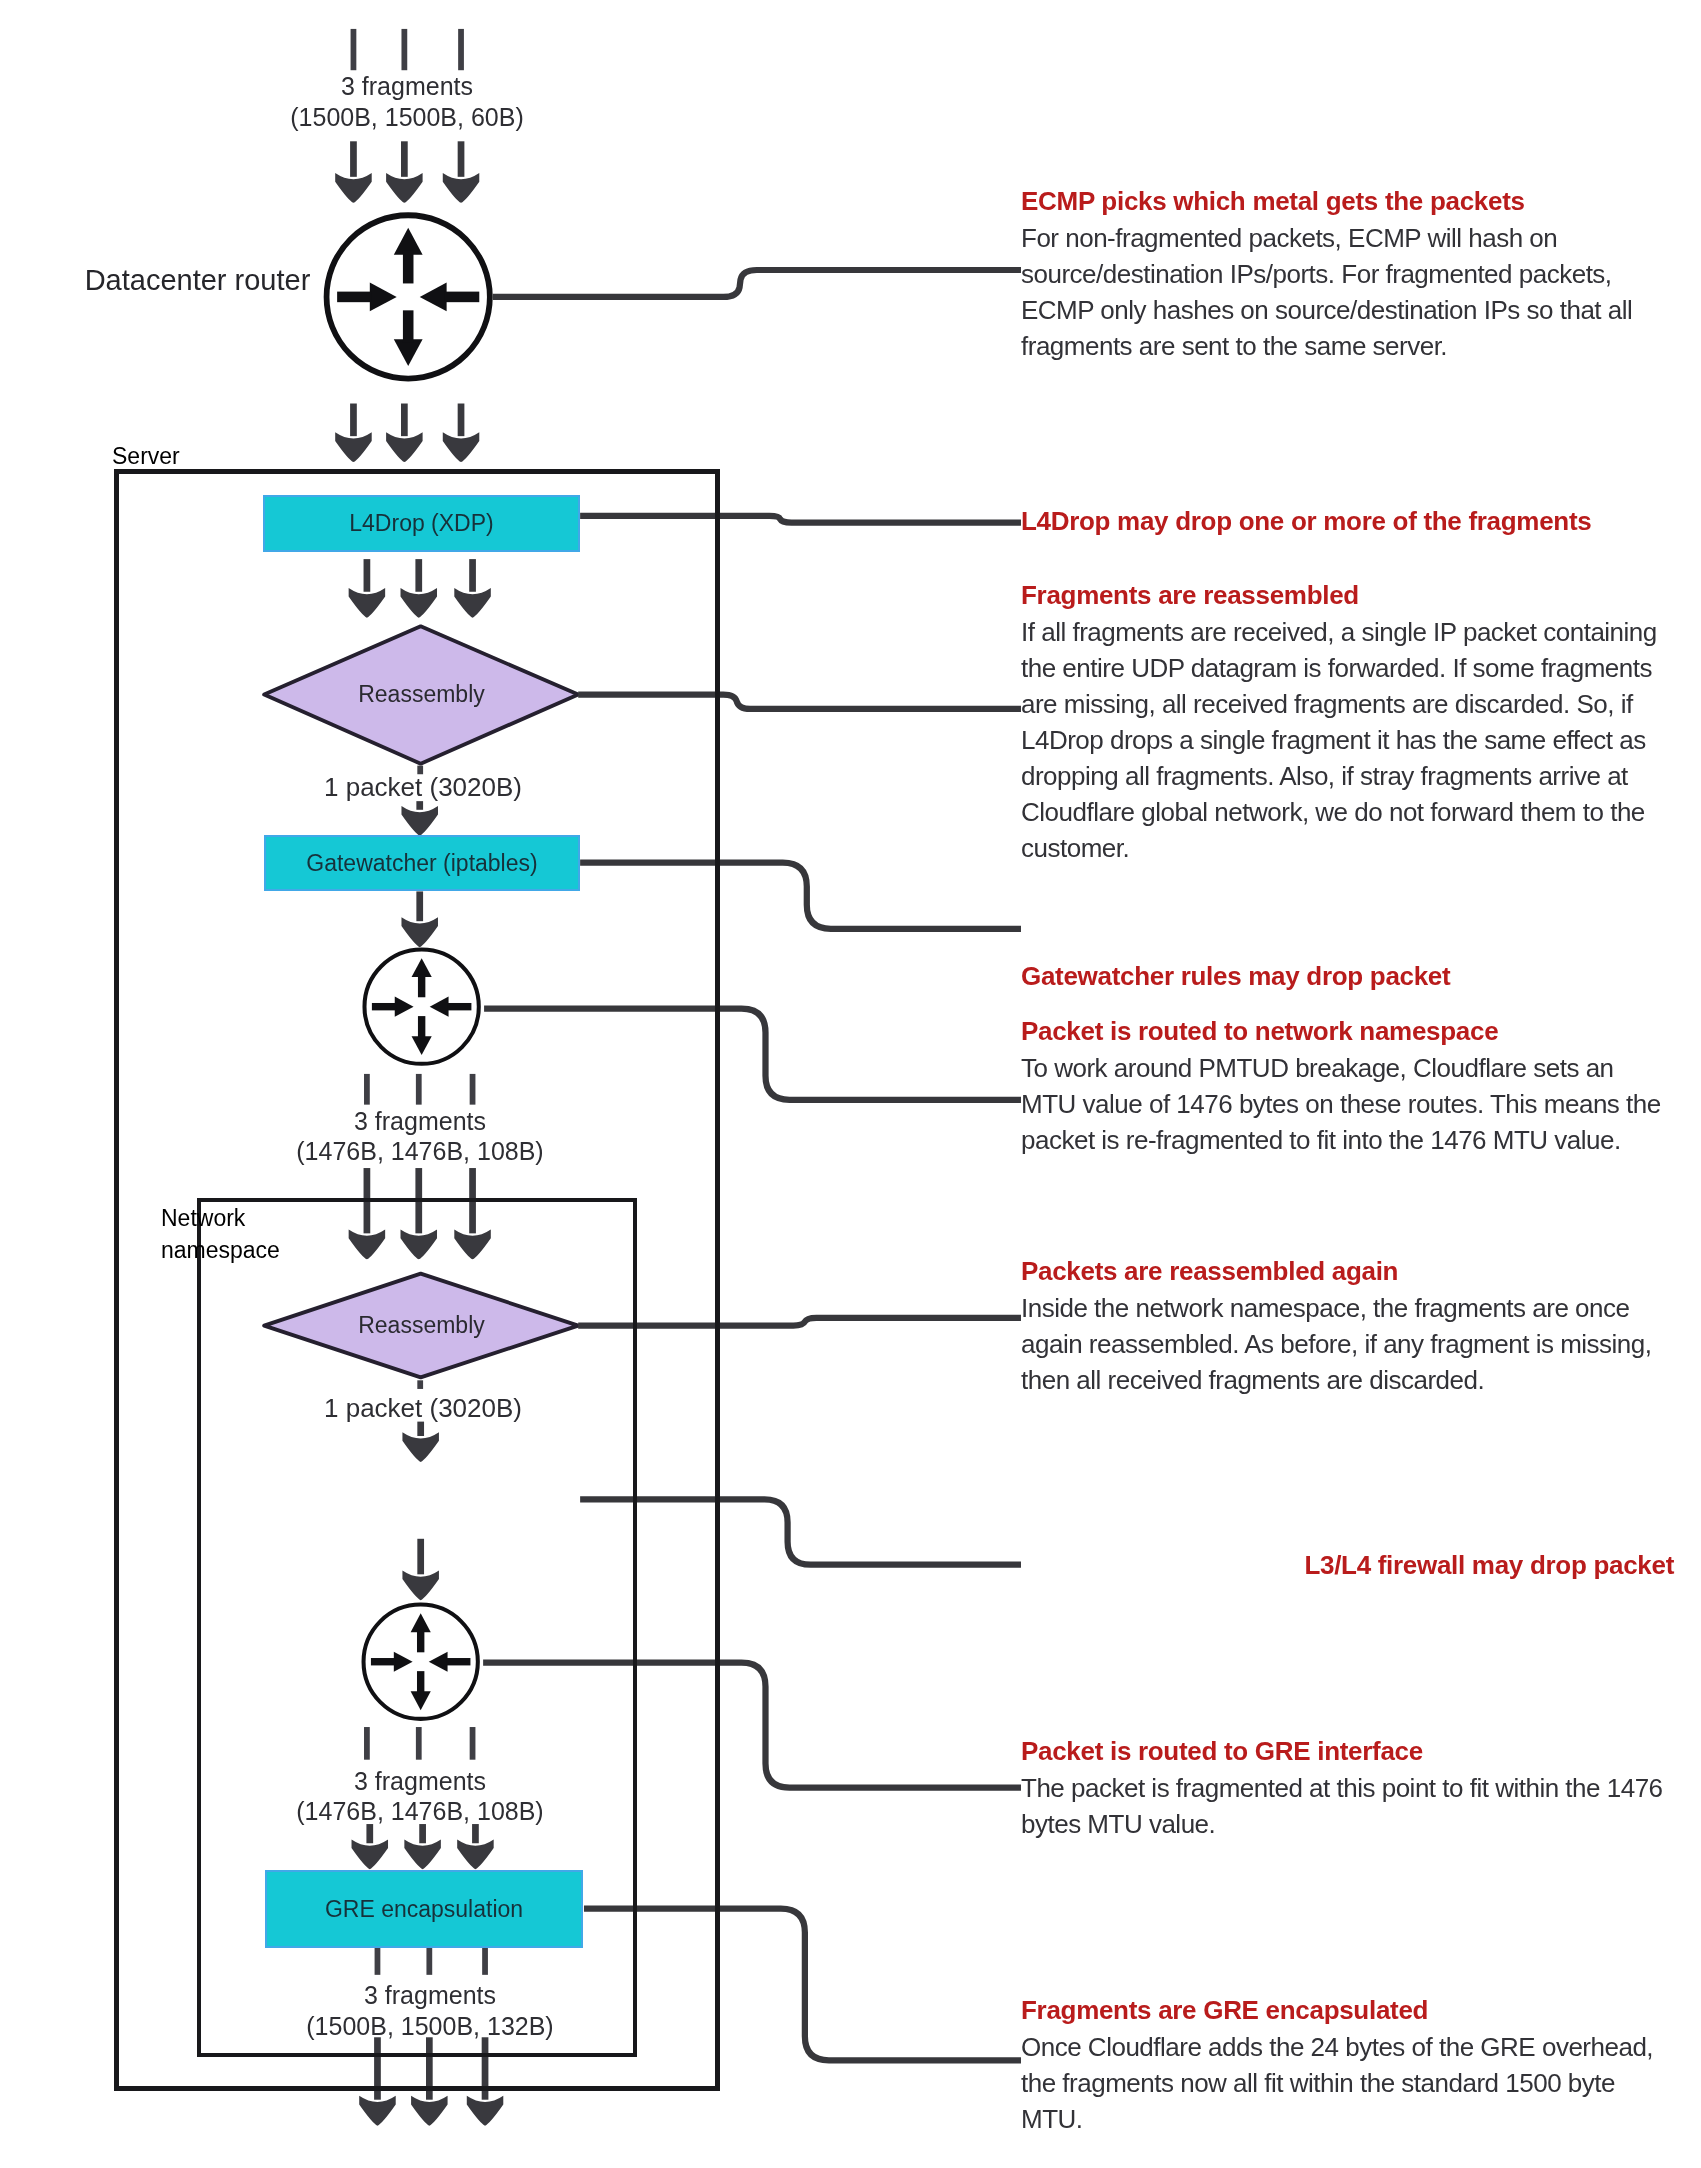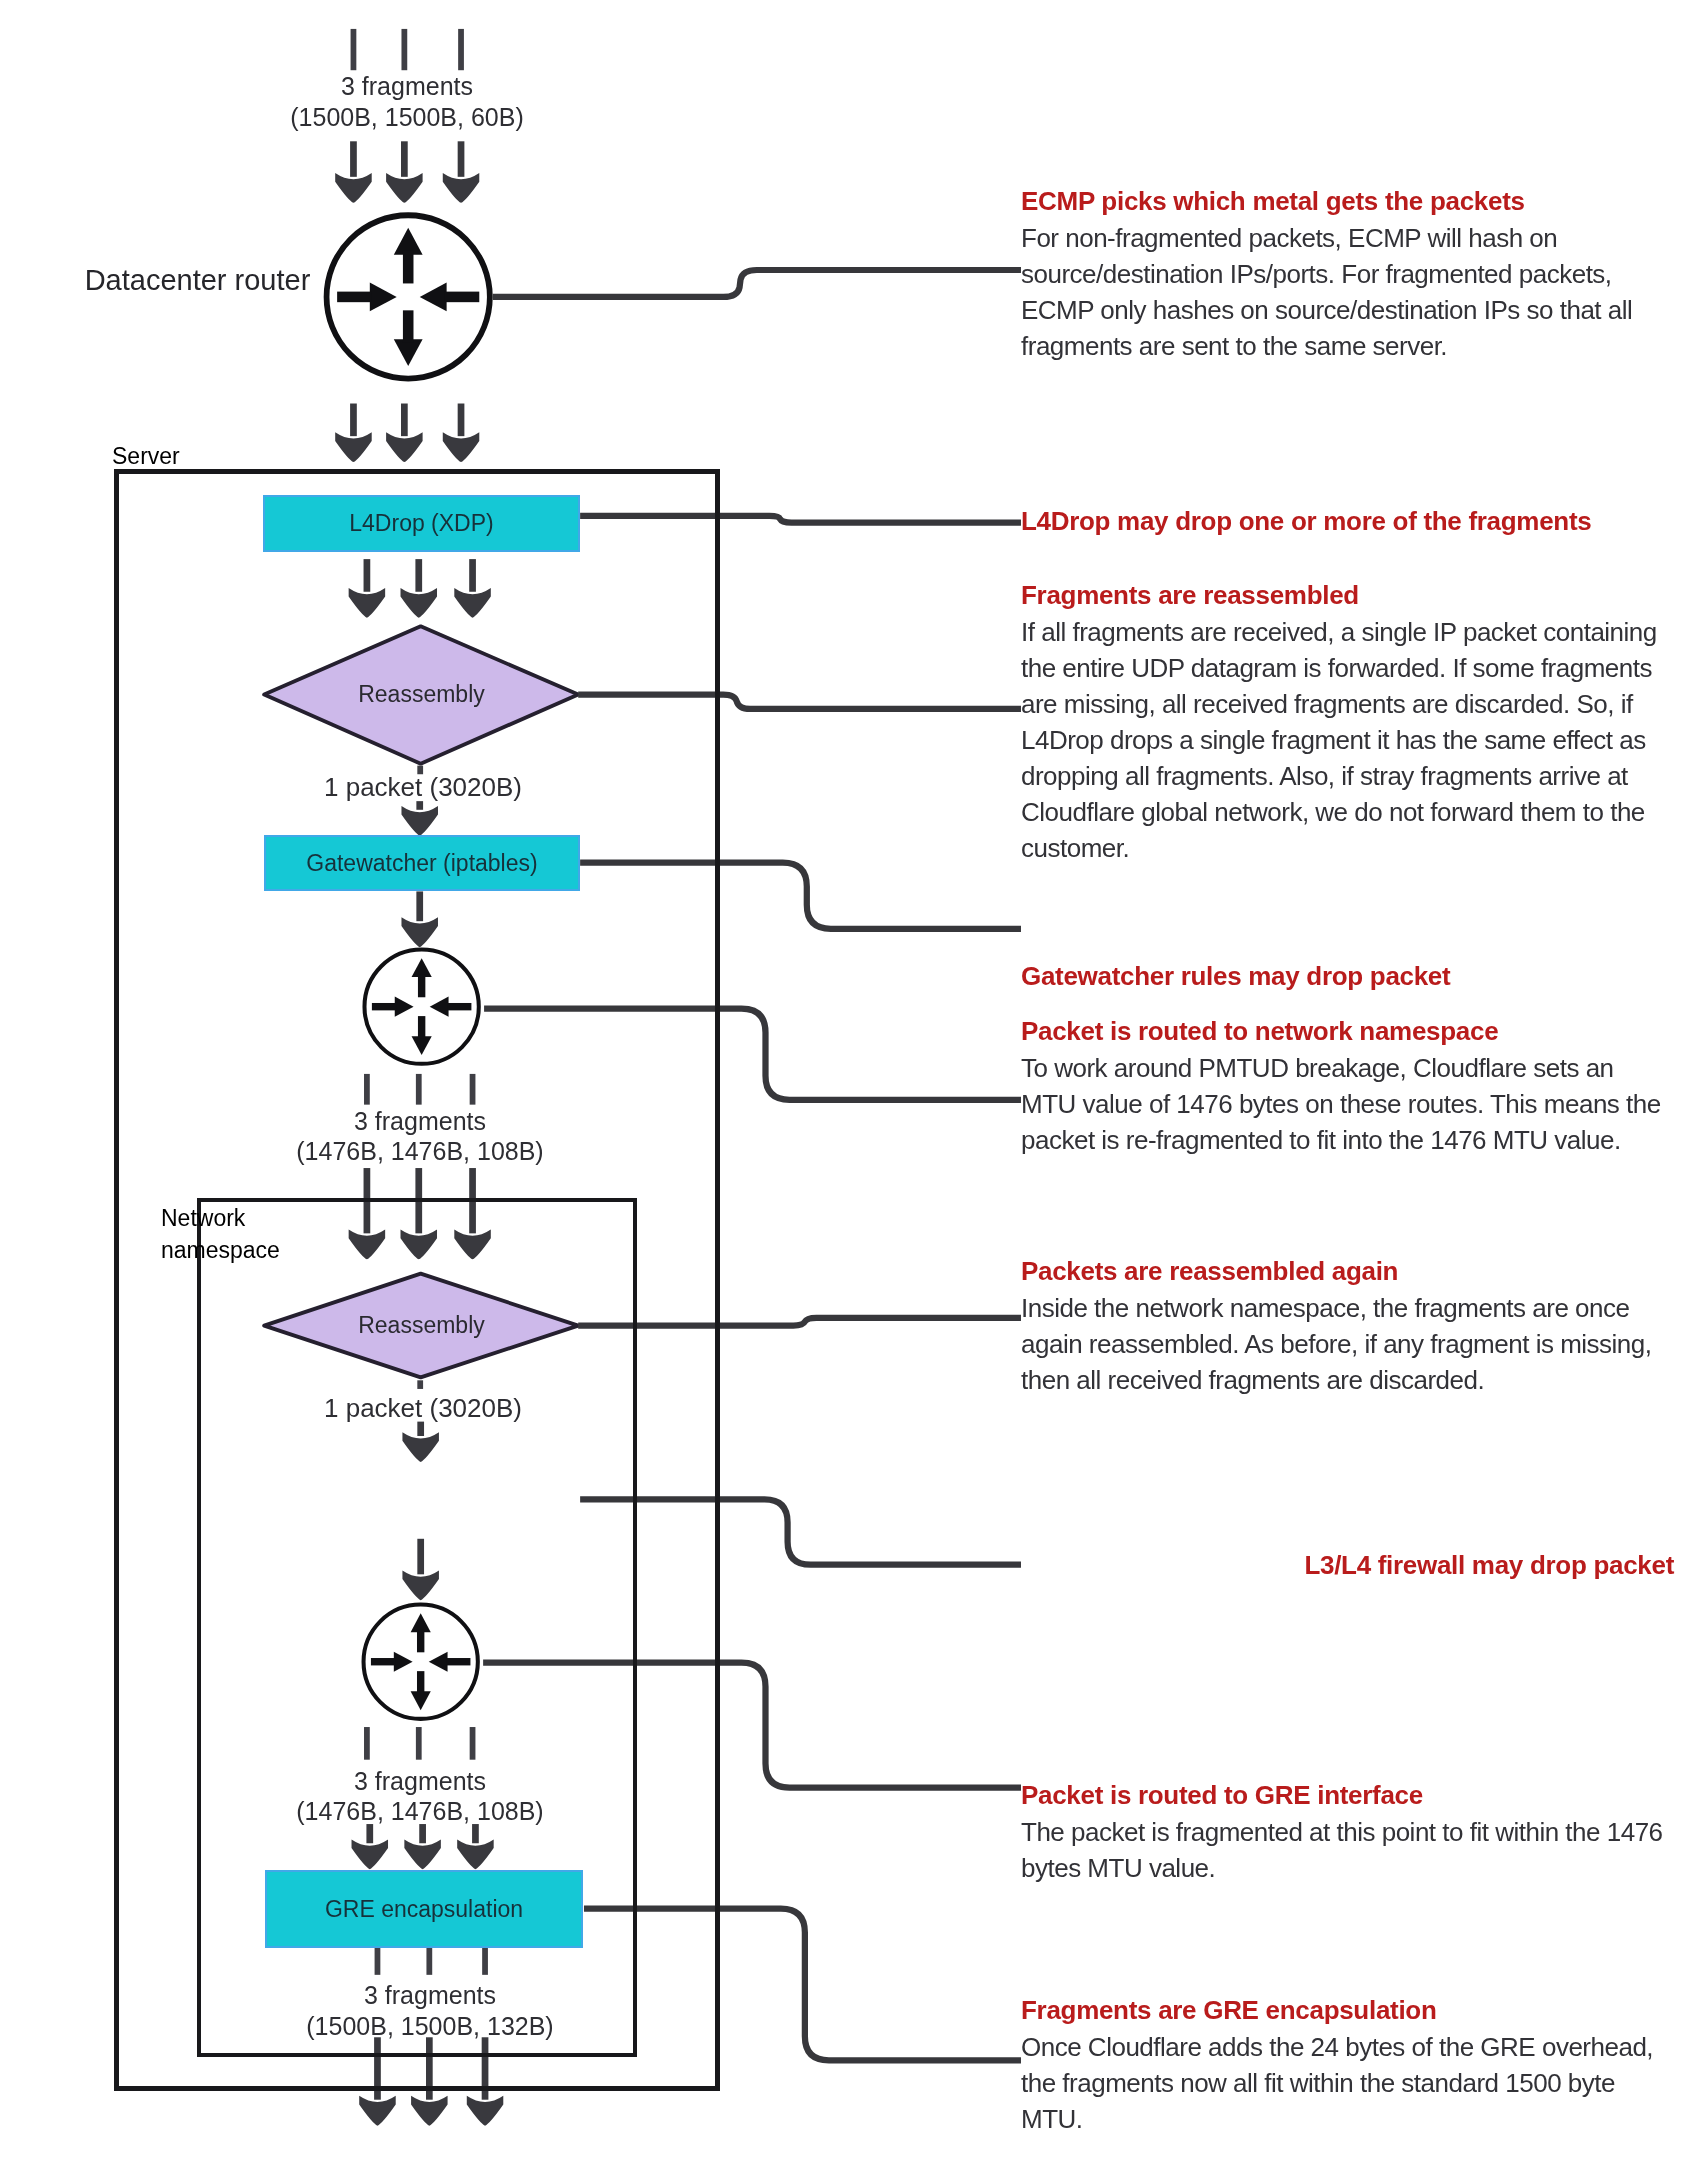--- a/index.html
+++ b/index.html
@@ -219,23 +219,23 @@
     <div class="h">Packet is routed to network namespace</div>
     <div class="b">To work around PMTUD breakage, Cloudflare sets an MTU value of 1476 bytes on these routes. This means the packet is re-fragmented to fit into the 1476 MTU value.</div>
   </div>
   <div class="note" style="top:1253px;">
     <div class="h">Packets are reassembled again</div>
     <div class="b">Inside the network namespace, the fragments are once again reassembled. As before, if any fragment is missing, then all received fragments are discarded.</div>
   </div>
   <div class="note" style="top:1547px;text-align:right;">
     <div class="h">L3/L4 firewall may drop packet</div>
   </div>
-  <div class="note" style="top:1733px;margin-top:44px;">
+  <div class="note" style="top:1733px;">
     <div class="h">Packet is routed to GRE interface</div>
     <div class="b">The packet is fragmented at this point to fit within the 1476 bytes MTU value.</div>
   </div>
   <div class="note" style="top:1992px;">
-    <div class="h">Fragments are GRE encapsulation</div>
+    <div class="h">Fragments are GRE encapsulated</div>
     <div class="b">Once Cloudflare adds the 24 bytes of the GRE overhead, the fragments now all fit within the standard 1500 byte MTU.</div>
   </div>
 
 </div>
 
 
 </body></html>

